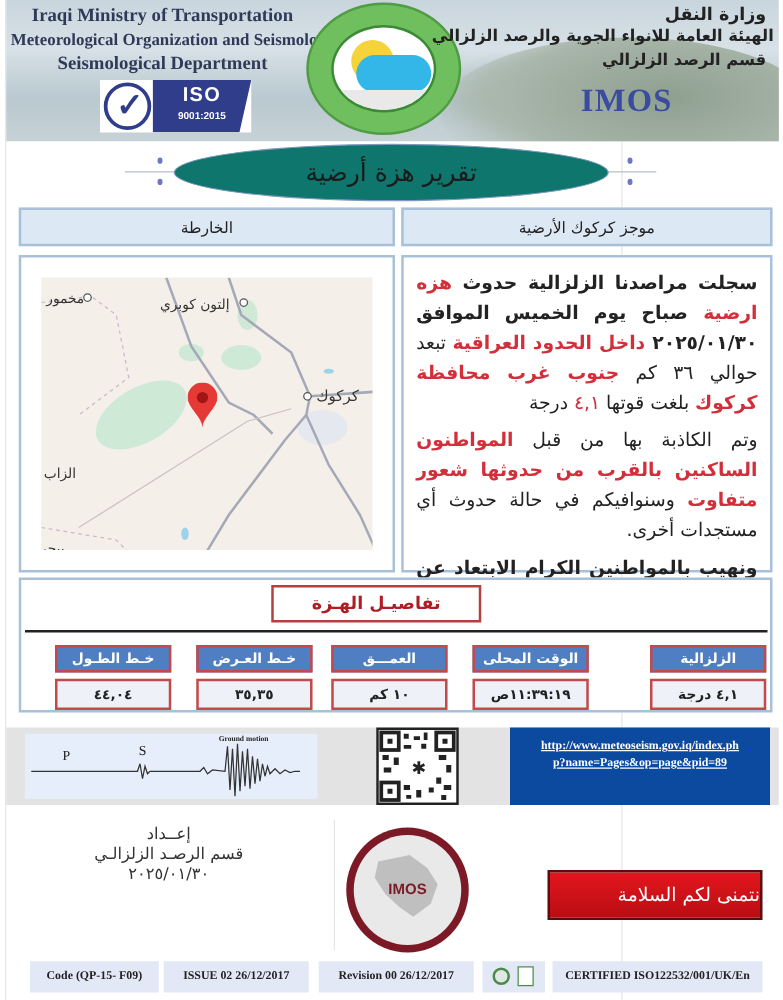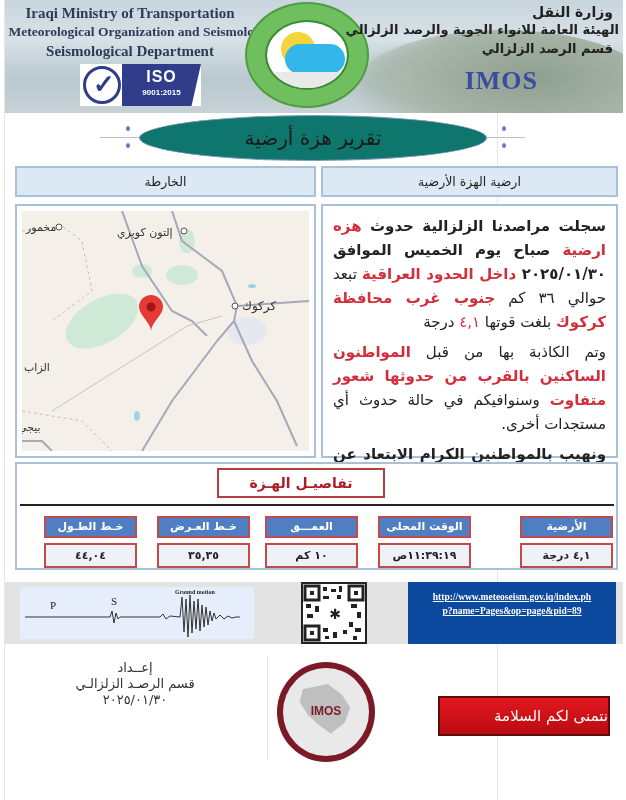--- a/index.html
+++ b/index.html
@@ -47,21 +47,21 @@
   .hdr-map { left: 10px; top: 166px; width: 301px; }
 
   .summary-box { position: absolute; left: 316px; top: 204px; width: 297px; height: 254px; border: 2px solid #a8c1d9; background: #fff; padding: 8px 10px 0 10px; direction: rtl; text-align: justify; font-family: "DejaVu Sans", sans-serif; }
   .summary-box p { font-size: 15px; line-height: 24px; color: #222; }
   .summary-box .b { font-weight: bold; }
   .summary-box .red { color: #d32f3b; font-weight: bold; }
   .summary-box .red-n { color: #d32f3b; }
   .summary-box p.para2 { margin-top: 6px; }
   .summary-box p.para3 { margin-top: 6px; font-weight: bold; }
 
-  .map-box { position: absolute; left: 10px; top: 204px; width: 301px; height: 254px; border: 2px solid #a8c1d9; background: #fff; padding: 5px; }
+  .map-box { position: absolute; left: 10px; top: 204px; width: 301px; height: 254px; border: 2px solid #a8c1d9; background: #fff; padding: 16px; }
   .map { position: relative; width: 100%; height: 100%; background: #f4efe8; overflow: hidden; }
   .map svg { position: absolute; left: 0; top: 0; }
   .map-label { position: absolute; font-size: 11px; color: #333; direction: rtl; font-family: "DejaVu Sans", sans-serif; white-space: nowrap; }
 
   
   .details { position: absolute; left: 10px; top: 462px; width: 603px; height: 108px; border: 2px solid #a8c1d9; background: #fff; }
   .details-title { position: absolute; left: 200px; top: 4px; width: 168px; height: 30px; border: 2px solid #b3413f; text-align: center; line-height: 26px; font-size: 14px; font-weight: bold; color: #b01c24; direction: rtl; font-family: "DejaVu Sans", sans-serif; background: #fff; }
   .details-rule { position: absolute; left: 3px; top: 40px; width: 594px; height: 2px; background: #222; }
   .col { position: absolute; width: 93px; }
   .col .h { height: 22px; background: #4f7fc2; border: 2px solid #c34a4a; color: #fff; text-align: center; line-height: 18px; font-size: 11px; font-weight: bold; direction: rtl; font-family: "DejaVu Sans", sans-serif; }
@@ -125,21 +125,21 @@
   <div class="title-row">
     <div class="line-l"></div>
     <div class="line-r"></div>
     <div class="dot" style="left:121px;top:13px"></div>
     <div class="dot" style="left:121px;top:30px"></div>
     <div class="dot" style="left:497px;top:13px"></div>
     <div class="dot" style="left:497px;top:30px"></div>
     <div class="oval">تقرير هزة أرضية</div>
   </div>
 
-  <div class="panel-hdr hdr-summary">ارضية الهزة الأرضية</div>
+  <div class="panel-hdr hdr-summary">موجز كركوك الأرضية</div>
   <div class="panel-hdr hdr-map">الخارطة</div>
 
   <div class="summary-box">
     <p class="b">
       <span>سجلت مراصدنا الزلزالية حدوث </span><span class="red">هزه ارضية</span><span> صباح يوم الخميس الموافق ٢٠٢٥/٠١/٣٠ </span><span class="red">داخل الحدود العراقية</span><span style="font-weight:normal"> تبعد حوالي ٣٦ كم </span><span class="red">جنوب غرب محافظة كركوك</span><span style="font-weight:normal"> بلغت قوتها </span><span class="red-n" style="font-weight:normal">٤,١</span><span style="font-weight:normal"> درجة</span>
     </p>
     <p class="para2">
       <span>وتم الكاذبة بها من قبل </span><span class="red">المواطنون الساكنين بالقرب من حدوثها شعور متفاوت</span><span> وسنوافيكم في حالة حدوث أي مستجدات أخرى.</span>
     </p>
     <p class="para3">ونهيب بالمواطنين الكرام الابتعاد عن الإخبار الطـول والإشاعات والالتزام بالوصايا الزلزالية.</p>
@@ -176,21 +176,21 @@
         <path d="M12 36 C12 28 24 20 24 12 A12 12 0 0 0 0 12 C0 20 12 28 12 36 Z" fill="#e53935"></path>
         <circle cx="12" cy="12" r="4.5" fill="#a31515"></circle>
       </svg>
     </div>
   </div>
 
   <div class="details">
     <div class="details-title">تفاصيـل الهـزة</div>
     <div class="details-rule"></div>
     <div class="col" style="left:503px;top:52px">
-      <div class="h">الأرضية</div>
+      <div class="h">الزلزالية</div>
       <div class="v">٤,١ درجة</div>
     </div>
     <div class="col" style="left:361px;top:52px">
       <div class="h">الوقت المحلى</div>
       <div class="v">١١:٣٩:١٩ص</div>
     </div>
     <div class="col" style="left:248px;top:52px">
       <div class="h">العمـــق</div>
       <div class="v">١٠ كم</div>
     </div>
@@ -257,13 +257,23 @@
   </div>
   <div class="vline"></div>
   <div class="logo-bottom">
     <div class="in">
       <div class="iraq"></div>
       <div class="txt">IMOS</div>
     </div>
   </div>
   <div class="safety">نتمنى لكم السلامة</div>
 
+  <div class="bottom-bar">
+    <div class="tag" style="left:19px;width:103px">Code (QP-15- F09)</div>
+    <div class="tag" style="left:126px;width:116px">ISSUE  02 26/12/2017</div>
+    <div class="tag" style="left:250px;width:124px">Revision 00 26/12/2017</div>
+    <div class="certs">
+      <div class="c1"></div>
+      <div class="c2"></div>
+    </div>
+    <div class="tag" style="left:437px;width:168px">CERTIFIED ISO122532/001/UK/En</div>
+  </div>
 </div>
 
 </body></html>

